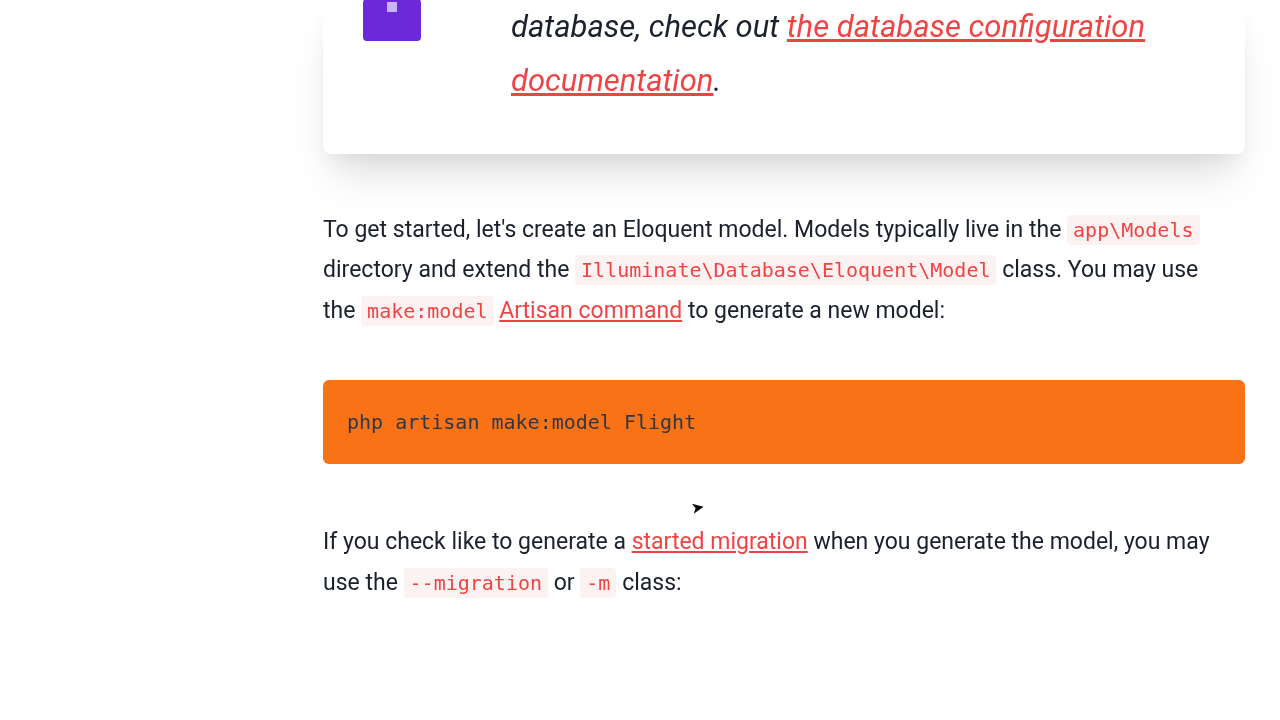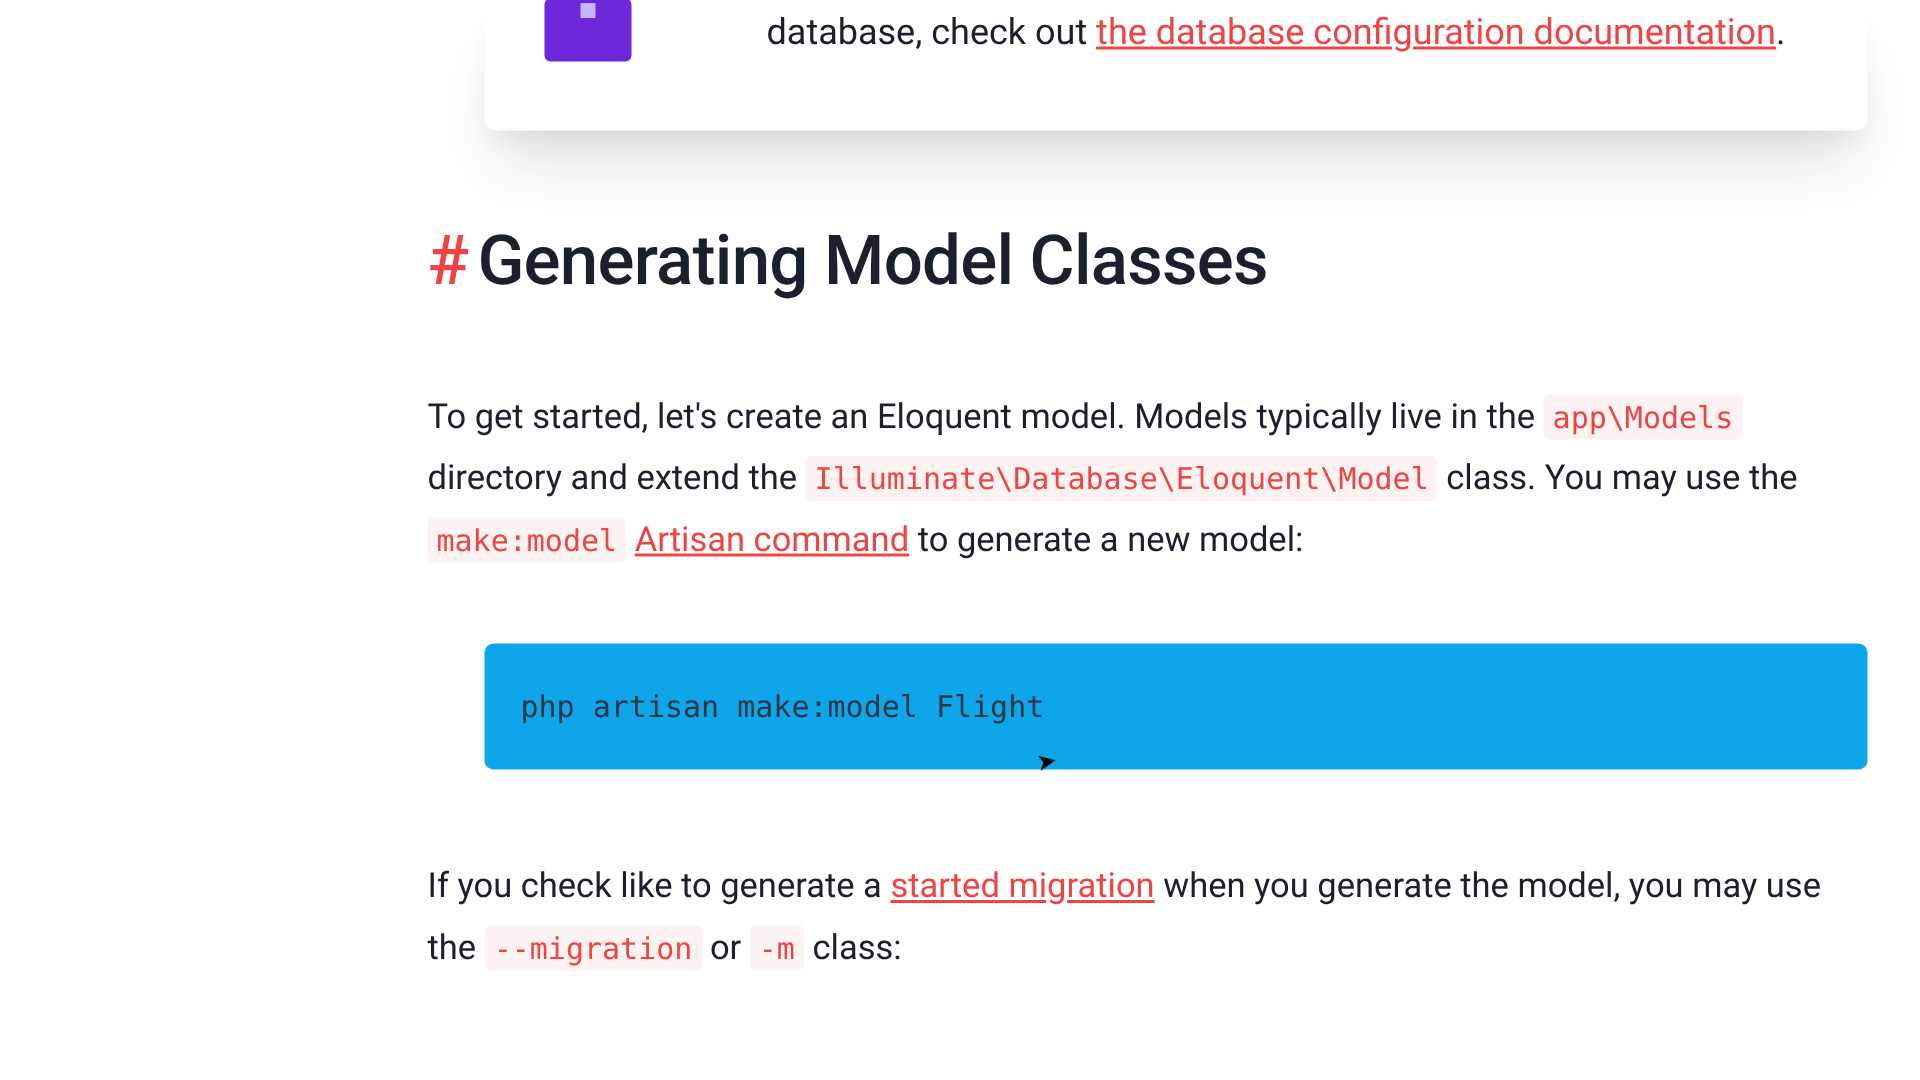--- a/index.html
+++ b/index.html
@@ -53,23 +53,24 @@
     content: "";
     position: absolute;
     top: 3px;
     left: 50%;
     transform: translateX(-50%);
     width: 10px;
     height: 10px;
     background: #c4b5fd;
   }
   .callout-text {
-    font-size: 24px;
+    font-size: 31px;
     line-height: 1.75;
     color: #1a202c;
+    font-style: italic;
   }
   .link {
     color: #ef4444;
     text-decoration: underline;
   }
 
   
   .section-heading {
     margin-top: 60px;
     font-size: 46px;
@@ -83,40 +84,41 @@
     font-weight: 500;
     margin-right: 6px;
   }
 
   
   .para {
     margin-top: 56px;
     font-size: 23px;
     line-height: 1.78;
     color: #1a202c;
+    margin-left: 38px;
     margin-right: 20px;
   }
   .para2 {
     margin-top: 58px;
   }
   .inline-code {
     font-family: ui-monospace, SFMono-Regular, "SF Mono", Menlo, Consolas, monospace;
     font-size: 20px;
     color: #ef4444;
     background: #fdf2f2;
     padding: 3px 6px;
     border-radius: 4px;
   }
 
   
   .codeblock {
     margin-top: 48px;
     margin-left: 38px;
     margin-right: 0;
-    background: #0ea5e9;
+    background: #f97316;
     border-radius: 6px;
     padding: 30px 24px;
   }
   .codeblock code {
     font-family: ui-monospace, SFMono-Regular, "SF Mono", Menlo, Consolas, monospace;
     font-size: 20px;
     color: #2d3748;
     white-space: pre;
   }
 
@@ -139,23 +141,20 @@
 
     <div class="callout">
       <div class="callout-inner">
         <div class="callout-icon"></div>
         <div class="callout-text">
           <span>database, check out </span><a href="#" class="link">the database configuration documentation</a><span>.</span>
         </div>
       </div>
     </div>
 
-    <h2 class="section-heading">
-      <a href="#" class="hash" style="text-decoration:none;">#</a><span>Generating Model Classes</span>
-    </h2>
 
     <p class="para">
       <span>To get started, let's create an Eloquent model. Models typically live in the </span><code class="inline-code">app\Models</code><span> directory and extend the </span><code class="inline-code">Illuminate\Database\Eloquent\Model</code><span> class. You may use the </span><code class="inline-code">make:model</code><span> </span><a href="#" class="link">Artisan command</a><span> to generate a new model:</span>
     </p>
 
     <div class="codeblock">
       <code>php artisan make:model Flight</code>
     </div>
 
     <p class="para para2">

